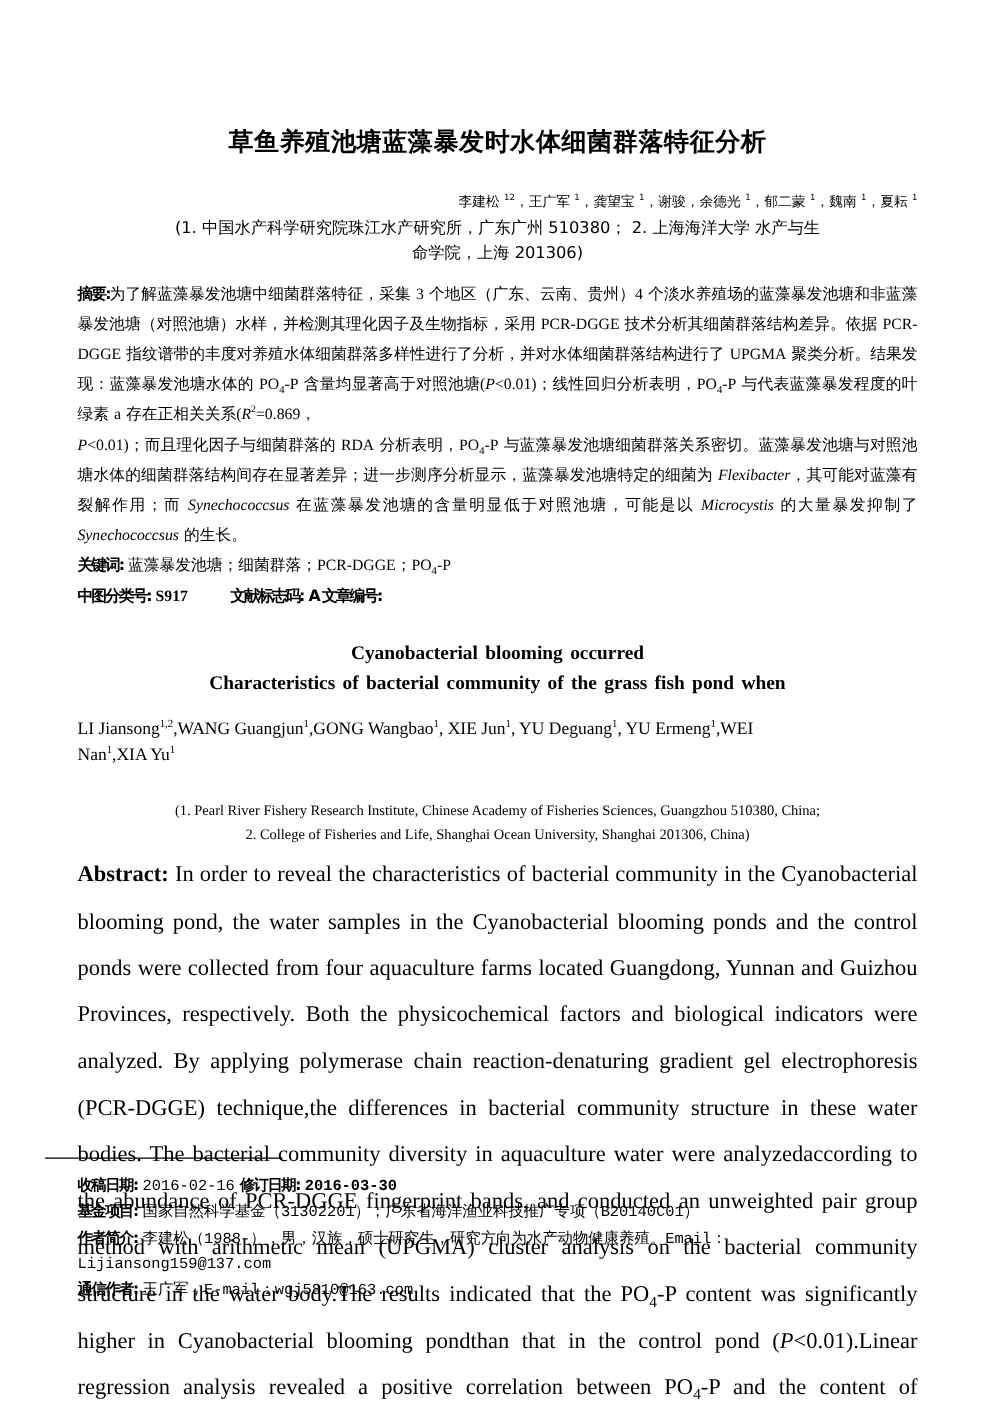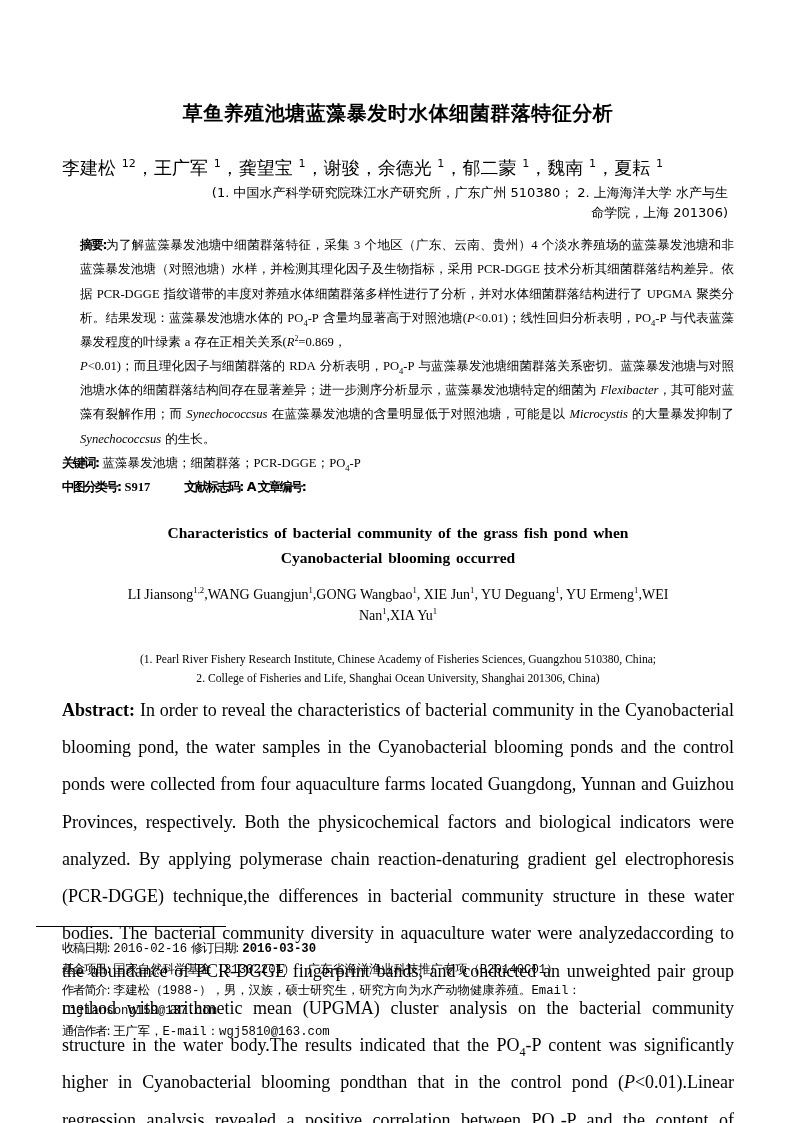--- a/index.html
+++ b/index.html
@@ -37,28 +37,28 @@
     font-family: "DejaVu Sans", "Liberation Sans", sans-serif;
     font-weight: bold;
     font-size: 20px;
     letter-spacing: 0.5px;
     margin-top: 100px;
     line-height: 1.3;
   }
 
   
   .cn-authors {
-    text-align: left;
-    font-family: "DejaVu Sans", "Liberation Sans", sans-serif;
-    font-size: 18px;
+    text-align: right;
+    font-family: "DejaVu Sans", "Liberation Sans", sans-serif;
+    font-size: 11px;
     margin-top: 28px;
     line-height: 1.5;
   }
   .cn-affil {
-    text-align: right;
+    text-align: center;
     font-family: "DejaVu Sans", "Liberation Sans", sans-serif;
     font-size: 13px;
     line-height: 1.55;
     margin-top: 2px;
     padding: 0 6px;
   }
   sup {
     font-size: 0.62em;
     vertical-align: super;
     line-height: 0;
@@ -70,21 +70,20 @@
   }
 
   
   .cn-abstract {
     font-family: "DejaVu Sans", "Liberation Sans", sans-serif;
     font-size: 12.6px;
     line-height: 1.92;
     text-align: justify;
     text-justify: inter-ideograph;
     margin-top: 10px;
-    margin-left: 18px;
   }
   .cn-abstract .lbl,
   .cn-kw .lbl,
   .cn-class .lbl {
     font-weight: bold;
     letter-spacing: -1.6px;
   }
   .cn-kw, .cn-class {
     font-family: "DejaVu Sans", "Liberation Sans", sans-serif;
     font-size: 12.6px;
@@ -98,21 +97,21 @@
   .en-title {
     text-align: center;
     font-family: "Liberation Serif", "DejaVu Serif", serif;
     font-weight: bold;
     font-size: 15.5px;
     line-height: 1.6;
     margin-top: 22px;
     word-spacing: 2px;
   }
   .en-authors {
-    text-align: center;
+    text-align: left;
     font-family: "Liberation Serif", "DejaVu Serif", serif;
     font-size: 14px;
     line-height: 1.5;
     margin-top: 12px;
   }
   .en-affil {
     text-align: center;
     font-family: "Liberation Serif", "DejaVu Serif", serif;
     font-size: 11.6px;
     line-height: 1.65;
@@ -139,21 +138,21 @@
   .footnotes {
     position: absolute;
     left: 62px;
     top: 939px;
     width: 680px;
     font-family: "DejaVu Sans", "Liberation Sans", sans-serif;
     font-size: 12.3px;
     line-height: 1.62;
   }
   .footnotes .lbl {
-    font-weight: normal;
+    font-weight: bold;
     letter-spacing: -1.2px;
   }
   .footnotes .ser { font-family: Liberation Mono, monospace; }
   .fn-line { white-space: normal; }
 </style>
 </head>
 <body>
 
 <div class="page">
   <div class="content">
@@ -177,22 +176,22 @@
       <span class="lbl">关键词:</span><span> 蓝藻暴发池塘；细菌群落；<span class="sermono">PCR-DGGE</span>；<span class="sermono">PO<sub>4</sub>-P</span></span>
     </div>
 
     <div class="cn-class">
       <span class="lbl">中图分类号:</span>
       <span class="sermono" style="font-weight:bold">S917</span><span class="gap"></span><span class="lbl">文献标志码:</span>
       <span class="lbl">A 文章编号:</span>
     </div>
 
     <h2 class="en-title">
+      <div>Cyanobacterial  blooming  occurred</div>
       <div>Characteristics  of bacterial community  of the grass fish pond when</div>
-      <div>Cyanobacterial  blooming  occurred</div>
     </h2>
 
     <div class="en-authors">
       <div>LI Jiansong<sup>1,2</sup>,WANG Guangjun<sup>1</sup>,GONG Wangbao<sup>1</sup>, XIE Jun<sup>1</sup>, YU Deguang<sup>1</sup>, YU Ermeng<sup>1</sup>,WEI</div>
       <div>Nan<sup>1</sup>,XIA Yu<sup>1</sup></div>
     </div>
 
     <div class="en-affil">
       <div>(1. Pearl River Fishery Research Institute, Chinese  Academy of Fisheries Sciences,  Guangzhou 510380, China;</div>
       <div>2. College  of Fisheries and Life,  Shanghai  Ocean University, Shanghai  201306, China)</div>

